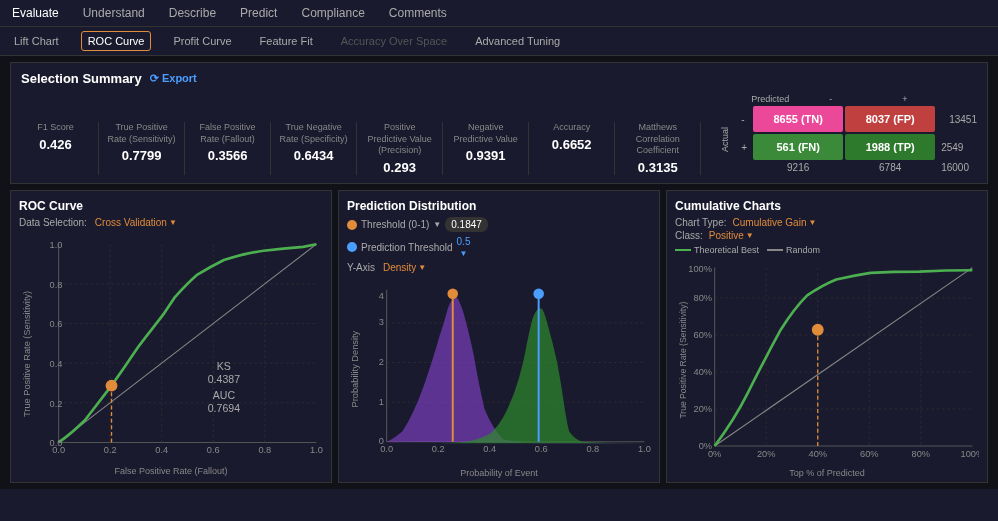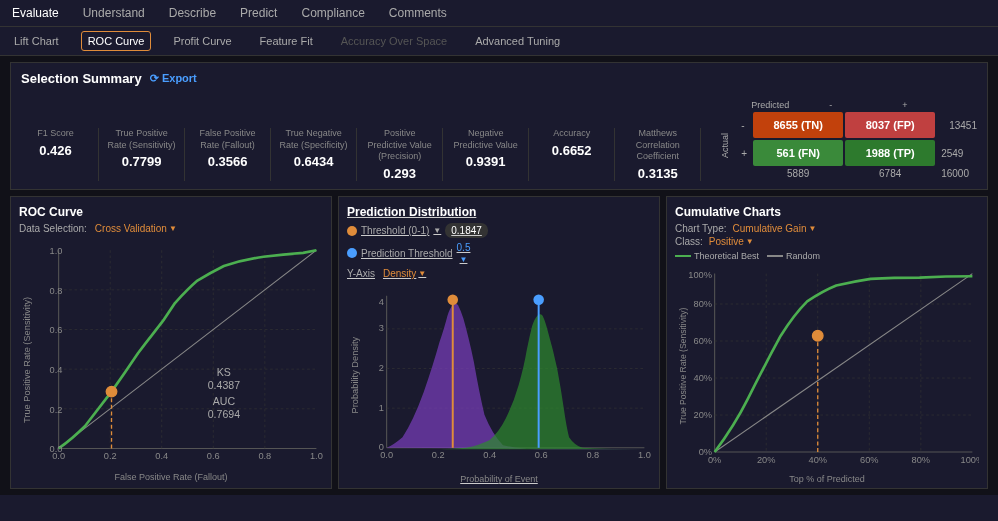--- a/index.html
+++ b/index.html
@@ -60,21 +60,21 @@
     
     .selection-summary {
       background: #1a1a2e;
       border: 1px solid #333;
       padding: 8px 10px;
     }
     .summary-title {
       color: #fff;
       font-size: 13px;
       font-weight: bold;
-      margin-bottom: 14px;
+      margin-bottom: 8px;
       display: flex;
       align-items: center;
       gap: 8px;
     }
     .export-btn {
       color: #4a9eff;
       font-size: 11px;
       cursor: pointer;
     }
     .summary-grid {
@@ -116,21 +116,21 @@
       width: 90px;
       height: 26px;
       display: flex;
       align-items: center;
       justify-content: center;
       font-size: 11px;
       font-weight: bold;
       color: #fff;
       border-radius: 2px;
     }
-    .cm-cell.tn { background: #c2410c; }
+    .cm-cell.tn { background: #ec4899; }
     .cm-cell.fp { background: #c04040; }
     .cm-cell.fn { background: #3a8a3a; }
     .cm-cell.tp { background: #2d7a2d; }
     
     .charts-row {
       display: flex;
       gap: 6px;
     }
     .chart-panel {
       background: #1a1a2e;
@@ -288,21 +288,21 @@
                 <div class="cm-cell fp">8037 (FP)</div>
                 <span style="color:#aaa; font-size:10px; margin-left:12px;">13451</span>
               </div>
               <div style="display:flex; align-items:center; gap:2px;">
                 <span style="color:#aaa; font-size:10px; width:10px;">+</span>
                 <div class="cm-cell fn">561 (FN)</div>
                 <div class="cm-cell tp">1988 (TP)</div>
                 <span style="color:#aaa; font-size:10px; margin-left:4px;">2549</span>
               </div>
               <div style="display:flex; gap:2px; padding-left:12px;">
-                <span style="width:90px; text-align:center; color:#aaa; font-size:10px;">5889</span>
+                <span style="width:90px; text-align:center; color:#aaa; font-size:10px;">9216</span>
                 <span style="width:90px; text-align:center; color:#aaa; font-size:10px;">6784</span>
                 <span style="color:#aaa; font-size:10px; margin-left:4px;">16000</span>
               </div>
             </div>
           </div>
         </div>
       </div>
     </div>
   </div>
 
@@ -359,21 +359,21 @@
           <text x="155" y="100" fill="#aaa" font-size="8" text-anchor="middle">KS</text>
           <text x="155" y="110" fill="#aaa" font-size="8" text-anchor="middle">0.4387</text>
           <text x="155" y="122" fill="#aaa" font-size="8" text-anchor="middle">AUC</text>
           <text x="155" y="132" fill="#aaa" font-size="8" text-anchor="middle">0.7694</text>
         </svg>
         
         <div style="text-align:center; color:#888; font-size:9px; margin-top:-10px;">False Positive Rate (Fallout)</div>
       </div>
     </div>
 
-    <div class="chart-panel" style="min-width:0;text-decoration:underline;">
+    <div class="chart-panel" style="min-width:0;">
       <div class="chart-title">Prediction Distribution</div>
       <div class="chart-controls">
         <span style="display:flex; align-items:center; gap:4px;">
           <span style="width:10px; height:10px; background:#e08c3a; border-radius:50%; display:inline-block;"></span>
           <span class="control-label">Threshold (0-1)</span>
           <span class="dropdown-arrow" style="color:#aaa;">▼</span>
           <span class="threshold-badge">0.1847</span>
         </span>
       </div>
       <div class="chart-controls">

